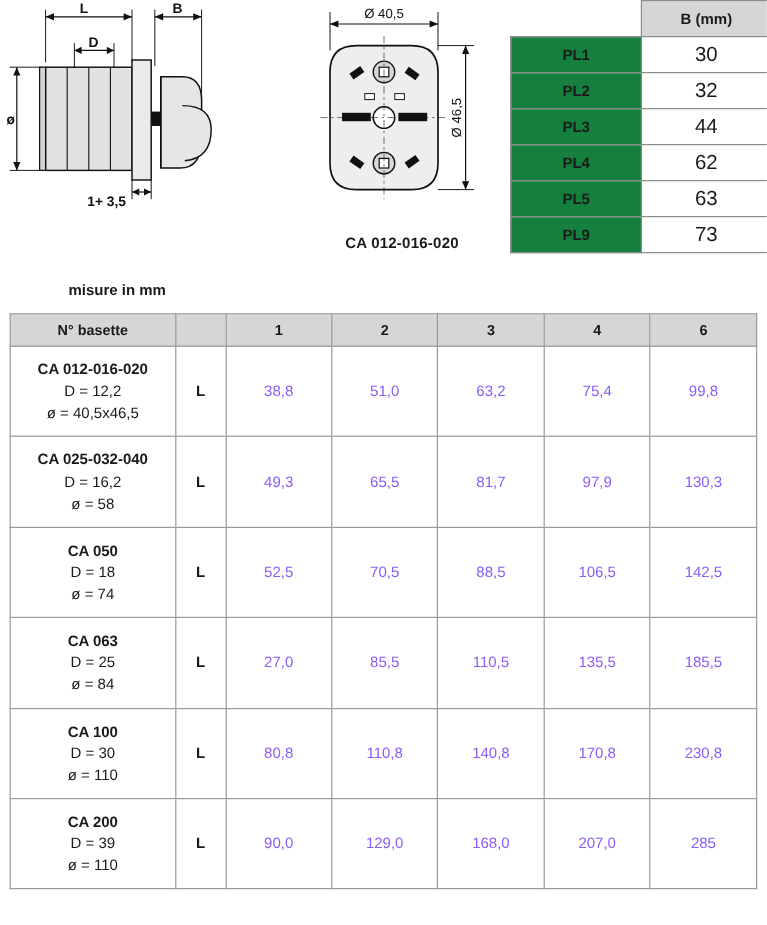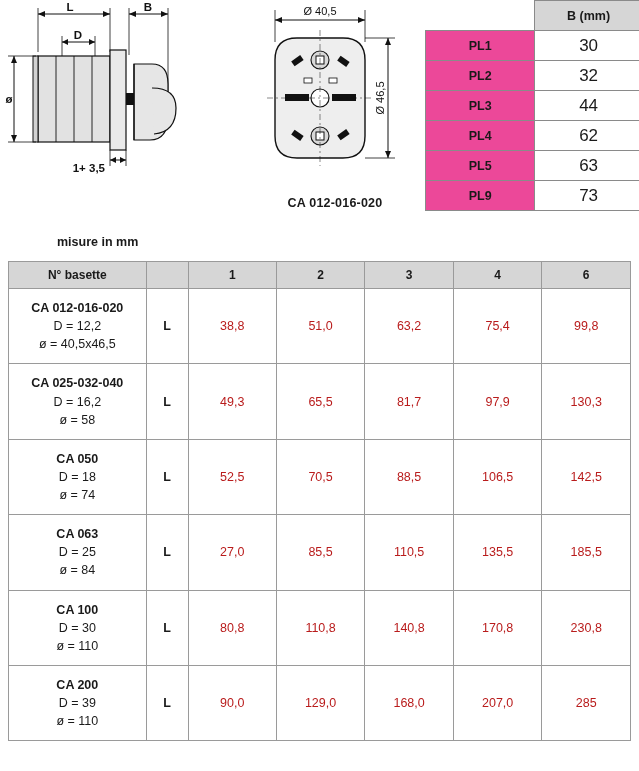--- a/index.html
+++ b/index.html
@@ -73,21 +73,21 @@
     background: #ffffff;
     width: 108px;
   }
   .pl-table th.hdr-b {
     background: #d6d6d6;
     font-weight: bold;
     font-size: 12.5px;
     width: 106px;
   }
   .pl-table td.pl-name {
-    background: #ec4899;
+    background: #15803d;
     font-weight: bold;
     font-size: 12.5px;
   }
   .pl-table td.pl-val {
     background: #ffffff;
     font-size: 17px;
   }
 
   
   .misure {
@@ -129,21 +129,21 @@
     font-size: 12.5px;
     white-space: nowrap;
   }
   .main-table td.name-cell .nm-title { font-weight: bold; }
   .main-table td.l-cell {
     font-weight: bold;
     font-size: 12.5px;
   }
   .main-table td.val-cell {
     font-size: 12.5px;
-    color: #b91c1c;
+    color: #8b5cf6;
   }
   .row-h { height: 73px; }
 
   
   .dim-txt {
     font-family: "Liberation Sans", sans-serif;
     font-size: 11px;
     fill: #111;
   }
   .dim-txt-b {

